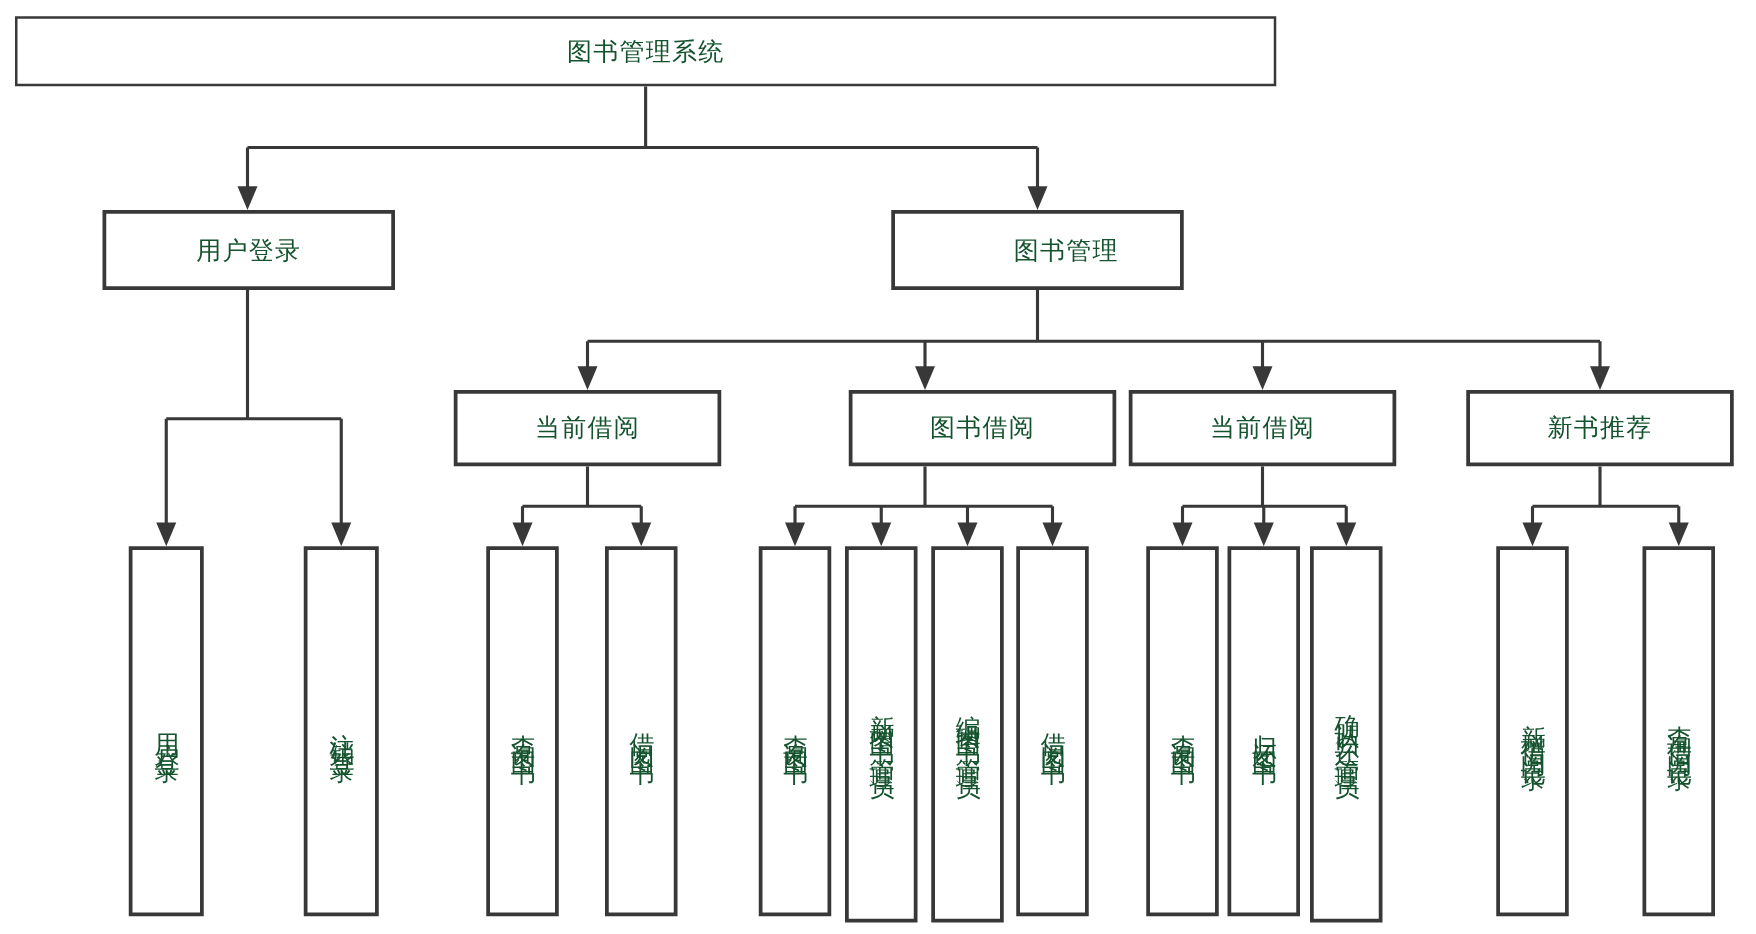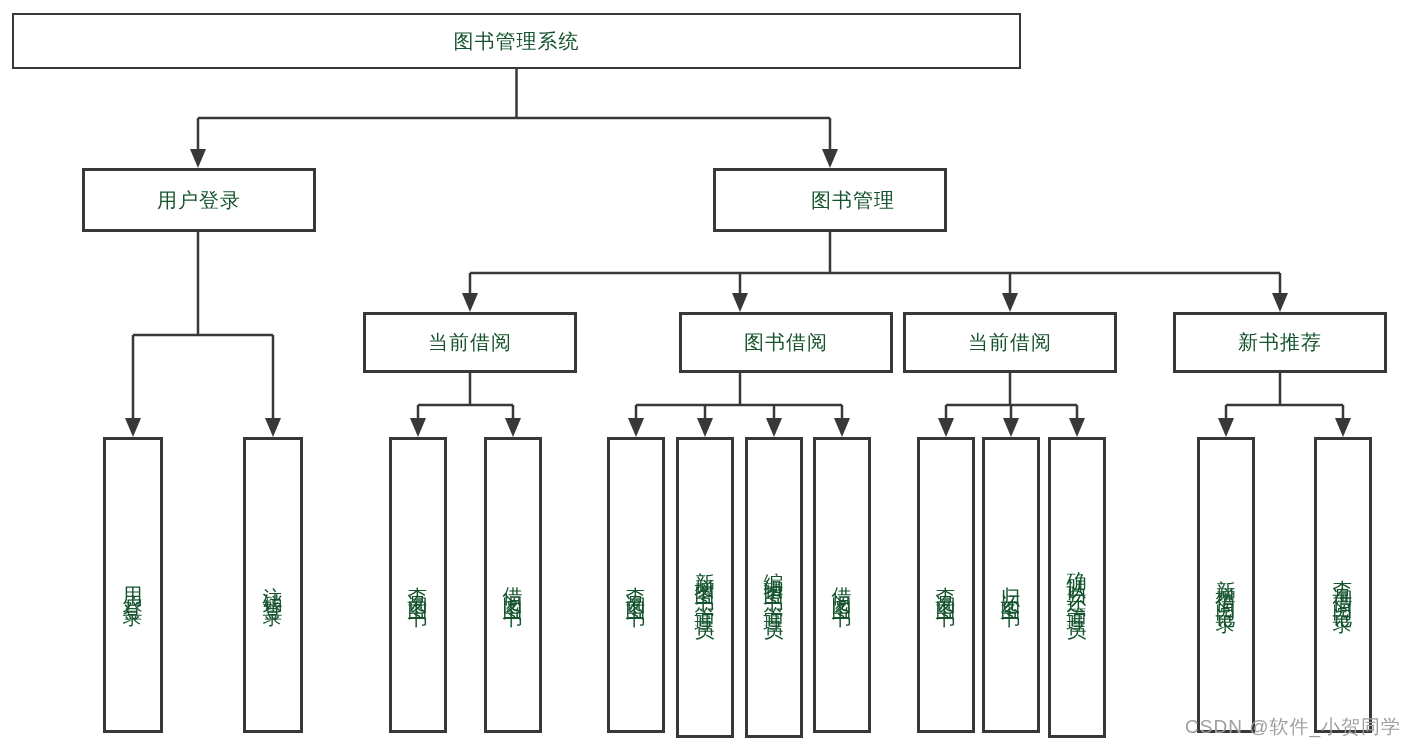--- a/index.html
+++ b/index.html
@@ -142,15 +142,14 @@
     <span class="vtext">确认归还（管理员）</span>
   </div>
 
   <div class="node leaf" style="left:1197px;top:437px;width:58px;height:296px;">
     <span class="vtext">新增借阅记录</span>
   </div>
   <div class="node leaf" style="left:1314px;top:437px;width:58px;height:296px;">
     <span class="vtext">查询借阅记录</span>
   </div>
 
-  <div class="watermark">CSDN @软件_小贺同学</div>
 
 </div>
 
 </body></html>

